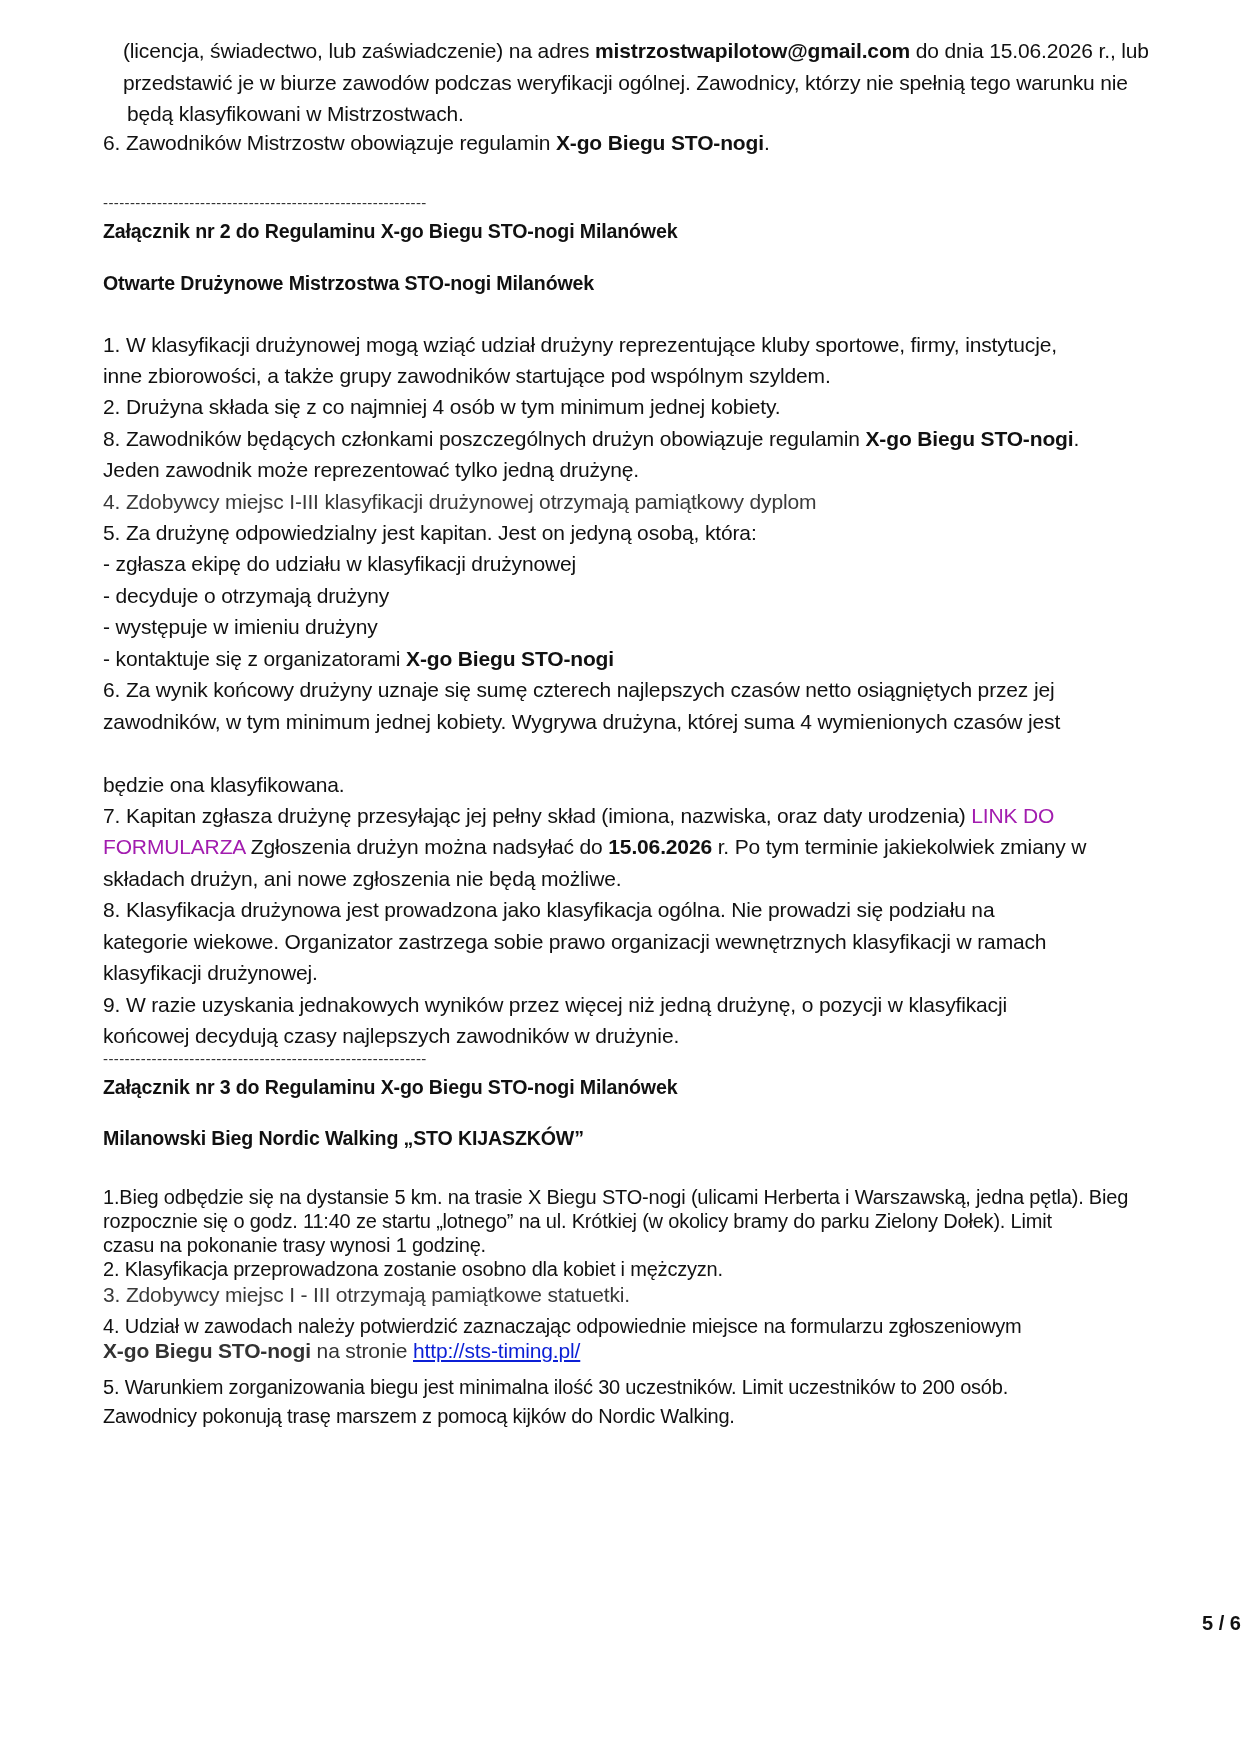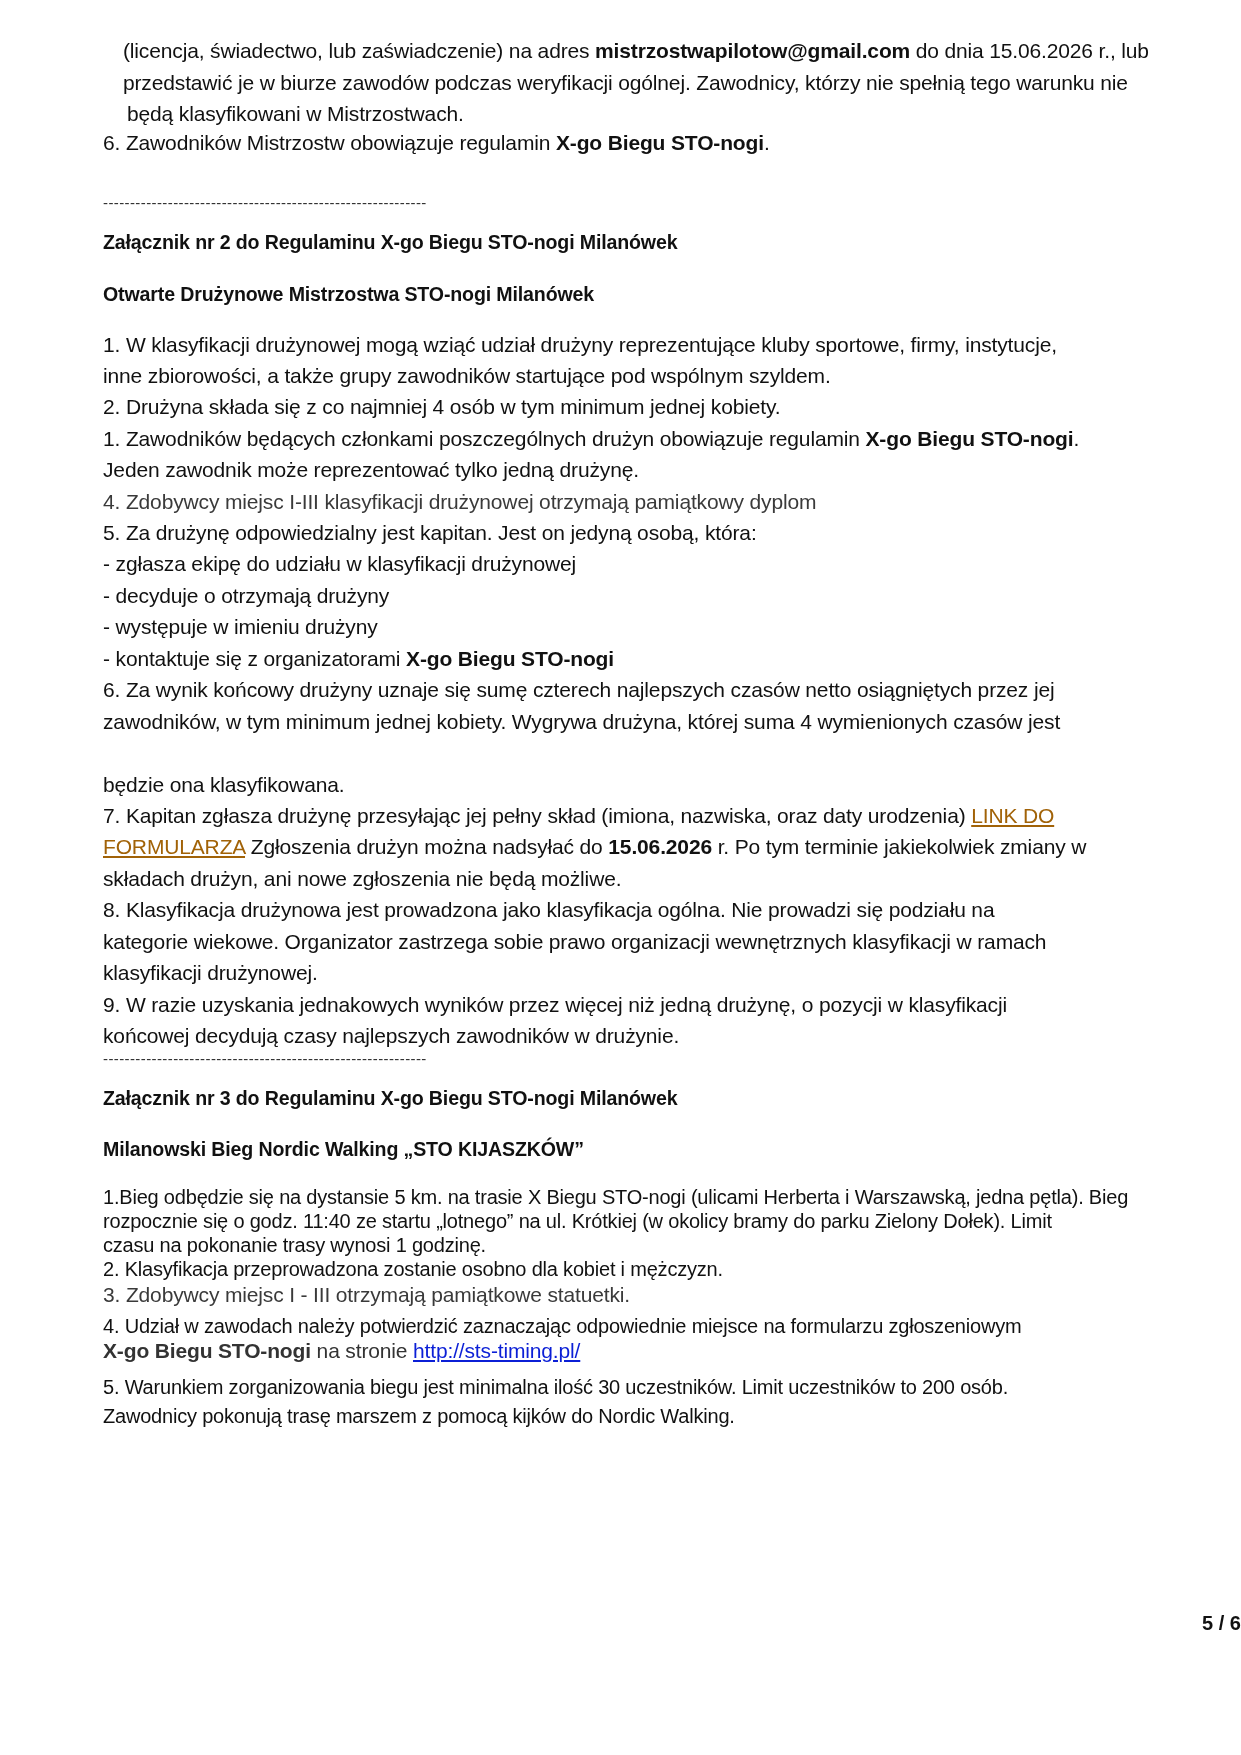--- a/index.html
+++ b/index.html
@@ -18,23 +18,23 @@
     white-space: nowrap;
     font-size: 21px;
     line-height: 26px;
     letter-spacing: -0.15px;
   }
   .ind { left: 123px; }
   .ind2 { left: 127px; }
   .small { font-size: 20px; letter-spacing: -0.2px; }
   .gray { color: #3a3a3a; }
   .b { font-weight: bold; }
-  .head { font-weight: bold; font-size: 19.6px; margin-top: 11px; }
+  .head { font-weight: bold; font-size: 19.6px; }
   .dash { color: #333; letter-spacing: 0.4px; font-size: 15px; }
-  a.link1 { color: #a16207; text-decoration: underline; }
+  a.link1 { color: #a21caf; }
   a.link2 { color: #0b1fd6; text-decoration: underline; }
   .pagenum { position: absolute; left: 0; width: 1241px; text-align: right; top: 1612px; font-weight: bold; font-size: 20px; }
 </style>
 </head>
 <body>
 
 <div class="page">
 
   <div class="line ind" style="top:38px">
     <span>(licencja, świadectwo, lub zaświadczenie) na adres </span><span class="b">mistrzostwapilotow@gmail.com</span><span> do dnia 15.06.2026 r., lub</span>
@@ -47,21 +47,21 @@
 
   <div class="line dash" style="top:190px">------------------------------------------------------------</div>
 
   <div class="line head" style="top:218px">Załącznik nr 2 do Regulaminu X-go Biegu STO-nogi Milanówek</div>
   <div class="line head" style="top:270px">Otwarte Drużynowe Mistrzostwa STO-nogi Milanówek</div>
 
   <div class="line" style="top:332px">1. W klasyfikacji drużynowej mogą wziąć udział drużyny reprezentujące kluby sportowe, firmy, instytucje,</div>
   <div class="line" style="top:363px">inne zbiorowości, a także grupy zawodników startujące pod wspólnym szyldem.</div>
   <div class="line" style="top:394px">2. Drużyna składa się z co najmniej 4 osób w tym minimum jednej kobiety.</div>
   <div class="line" style="top:426px">
-    <span>1. Zawodników będących członkami poszczególnych drużyn obowiązuje regulamin  </span><span class="b">X-go Biegu STO-nogi</span><span>.</span>
+    <span>8. Zawodników będących członkami poszczególnych drużyn obowiązuje regulamin  </span><span class="b">X-go Biegu STO-nogi</span><span>.</span>
   </div>
   <div class="line" style="top:457px">Jeden zawodnik może reprezentować tylko jedną drużynę.</div>
   <div class="line gray" style="top:489px">4. Zdobywcy miejsc I-III klasyfikacji drużynowej otrzymają pamiątkowy dyplom</div>
   <div class="line" style="top:520px">5. Za drużynę odpowiedzialny jest kapitan. Jest on jedyną osobą, która:</div>
   <div class="line" style="top:551px">- zgłasza ekipę do udziału w klasyfikacji drużynowej</div>
   <div class="line" style="top:583px">-  decyduje o otrzymają drużyny</div>
   <div class="line" style="top:614px">- występuje w imieniu drużyny</div>
   <div class="line" style="top:646px">
     <span>- kontaktuje się z organizatorami </span><span class="b">X-go Biegu STO-nogi</span>
   </div>

